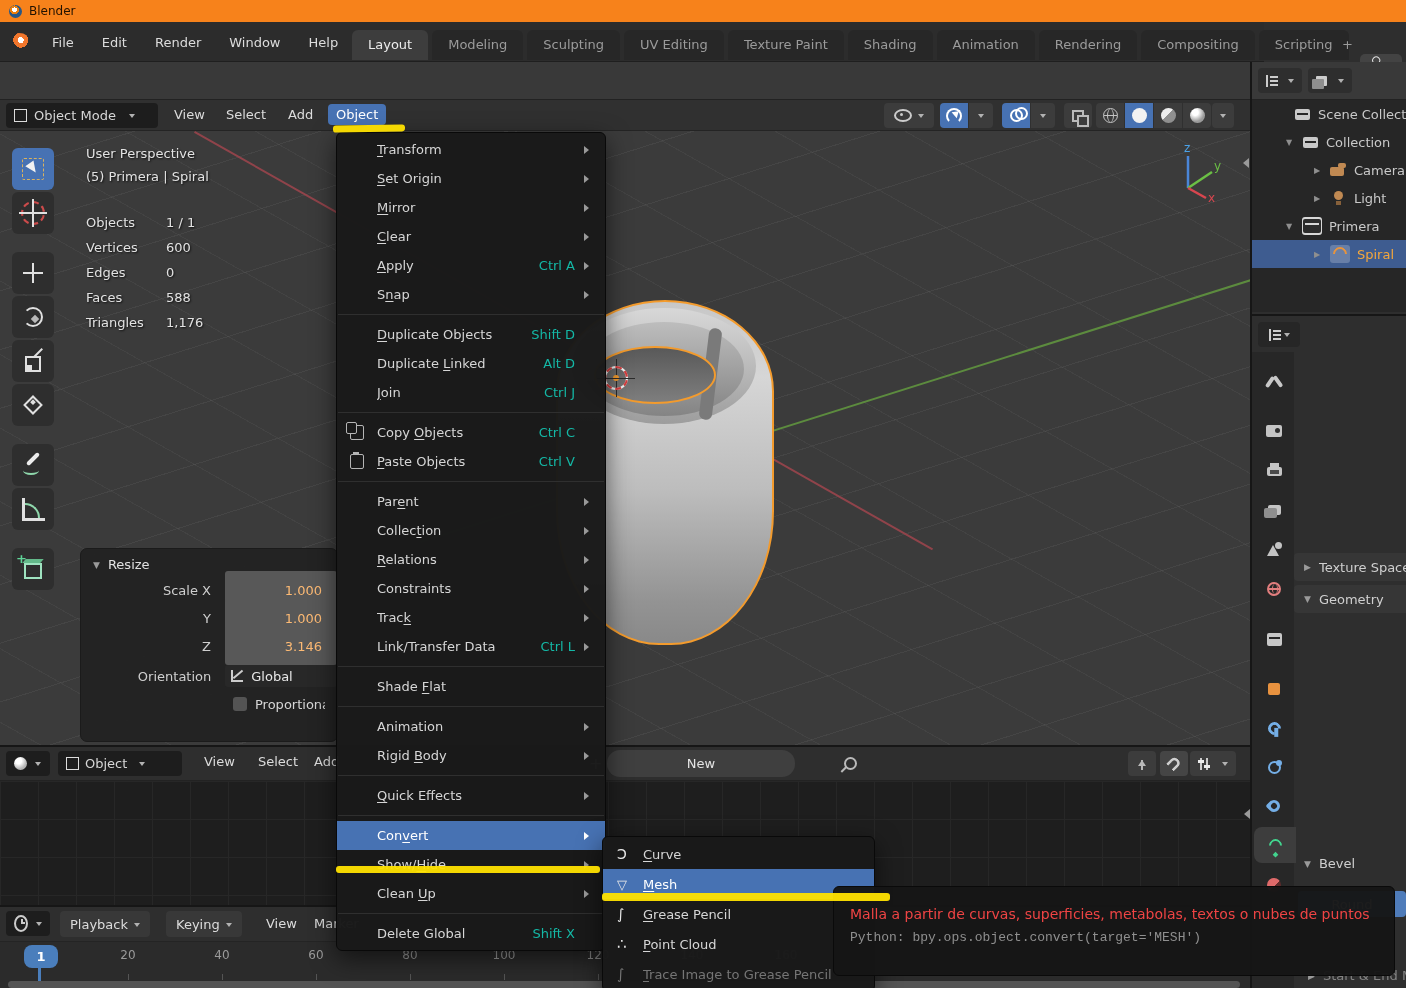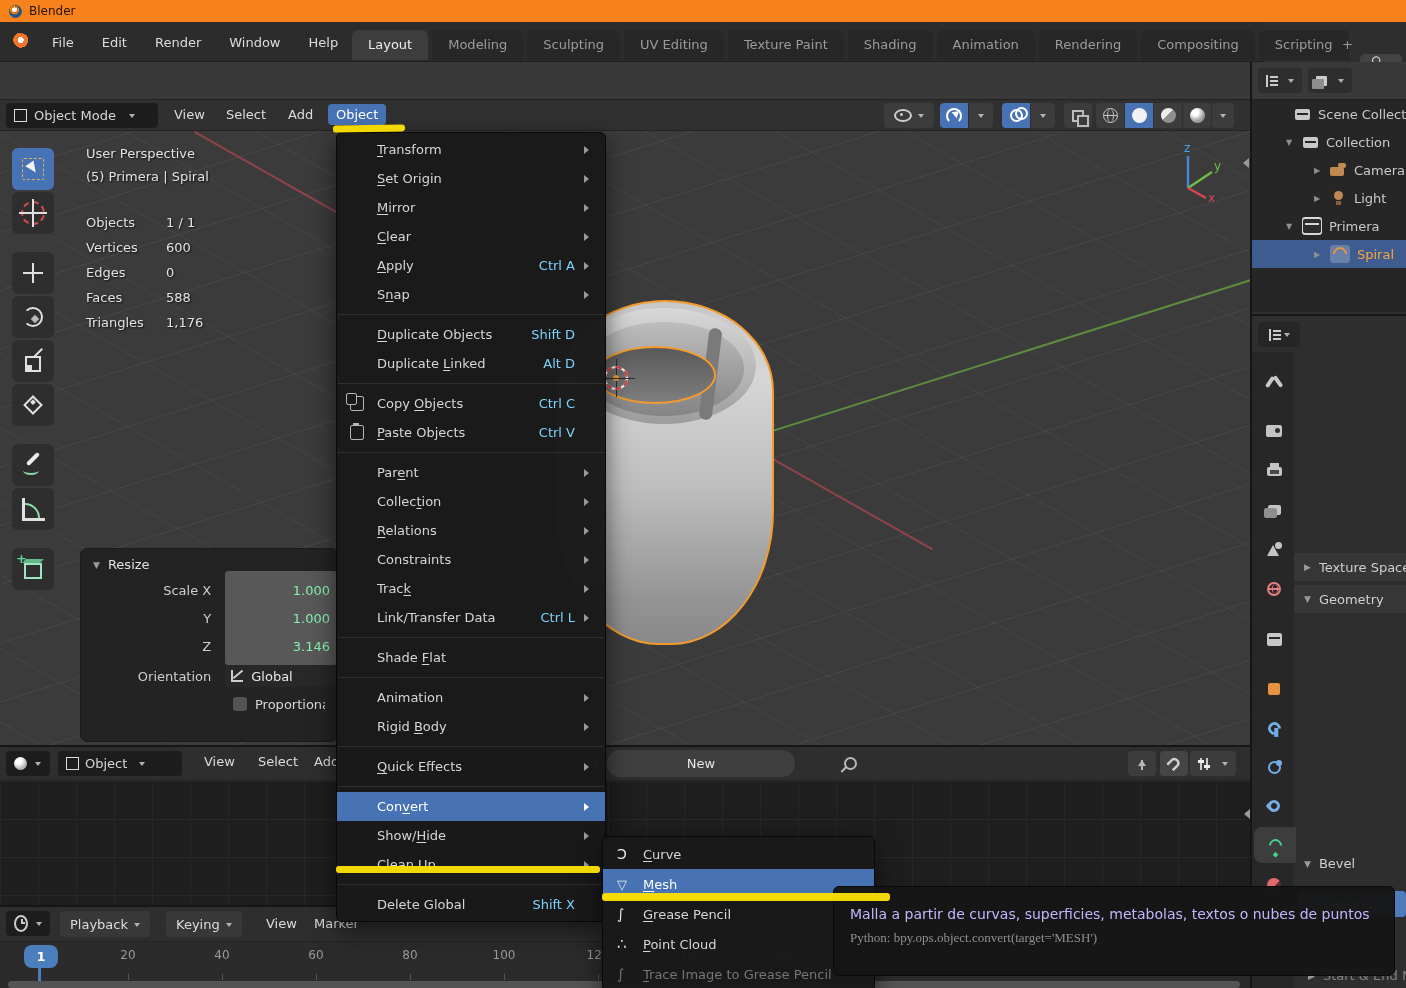--- a/index.html
+++ b/index.html
@@ -129,21 +129,21 @@
   .stat-table{margin-top:26px}
   .stat-row{display:flex;height:25px;align-items:center}
   .s-l{width:80px}
   .axisgz text{font-size:12px;font-family:"DejaVu Sans",sans-serif}
 
   
   .rsz{position:absolute;left:80px;top:448px;width:258px;height:194px;background:rgba(34,34,34,0.96);border:1px solid #1b1b1b;border-radius:7px;box-sizing:border-box}
   .rsz-title{display:flex;align-items:center;gap:8px;padding:8px 0 4px 12px;color:#e0e0e0}
   .rzrow{display:flex;align-items:center;height:28px}
   .rz-l{width:152px;text-align:right;padding-right:14px;color:#cfcfcf;box-sizing:border-box}
-  .rz-f{width:118px;height:38px;background:#585858;border-radius:3px;color:#86efac;display:flex;align-items:center;justify-content:flex-end;padding-right:7px;box-sizing:border-box}
+  .rz-f{width:118px;height:38px;background:#585858;border-radius:3px;color:#fdba74;display:flex;align-items:center;justify-content:flex-end;padding-right:15px;box-sizing:border-box}
   .rz-dd{width:118px;height:22px;background:#282828;border-radius:3px;color:#e6e6e6;display:flex;align-items:center;padding-left:6px;box-sizing:border-box;gap:6px}
   .rz-cb{width:14px;height:14px;background:#545454;border-radius:3px}
   .dcaret{font-size:9px;color:#9a9a9a}
 
   
   .torus-body{position:absolute;left:556px;top:200px;width:218px;height:345px;border:2.5px solid #f39b2d;box-sizing:border-box;
      border-radius:110px 110px 104px 104px / 92px 92px 135px 135px;
      background:linear-gradient(180deg,#c7c7c7 0%,#d6d6d6 22%,#bdbdbd 55%,#939393 88%,#898989 100%)}
   .torus-lip{position:absolute;left:14px;top:6px;width:184px;height:116px;border-radius:50%;background:linear-gradient(180deg,#d8d8d8,#9d9d9d)}
   .torus-step{position:absolute;left:26px;top:20px;width:160px;height:94px;border-radius:50%;background:linear-gradient(180deg,#bdbdbd,#848484)}
@@ -259,21 +259,21 @@
   .roundbtn{position:absolute;left:46px;top:575px;width:108px;height:26px;background:#4f7cba;border-radius:4px;color:#fff;display:flex;align-items:center;justify-content:center}
   .startend{color:#838383}
 
   
   .pmenu{left:336px;top:132px;width:270px;background:rgba(25,25,25,0.985);border:1px solid #090909;border-radius:6px;box-shadow:0 8px 24px rgba(0,0,0,.55);padding:2px 0;z-index:50;box-sizing:border-box}
   .omi{height:29px;display:flex;align-items:center;padding:0 12px 0 40px;position:relative;color:#d6d6d6}
   .omi.sep{height:11px;padding:0}
   .omi.sep::after{content:'';position:absolute;left:1px;right:1px;top:5px;height:1px;background:#2f2f2f}
   .omi.highlighted{background:#4772b3;color:#fff}
   .mi-label{flex:1 1 auto;white-space:nowrap;overflow:hidden}
-  .mi-short{color:#7dd3fc;margin-left:0;white-space:nowrap}
+  .mi-short{color:#14b8a6;margin-left:0;white-space:nowrap}
   .omi.highlighted .mi-short{color:#d9e4f5}
   .mi-arrow{width:0;height:0;border:4px solid transparent;border-left:5px solid #999;margin-left:9px;visibility:hidden;flex:0 0 auto}
   .omi.submenu .mi-arrow{visibility:visible}
   .omi.highlighted .mi-arrow{border-left-color:#fff}
   .mi-fix{position:absolute;left:13px;top:7px;width:12px;height:13px}
   .omi .mi-fix{display:none}
   .omi.has-ic .mi-fix{display:block}
   .ic-copy .mi-fix{border:1.5px solid #b5b5b5;border-radius:2px}
   .ic-copy .mi-fix::after{content:'';position:absolute;left:-5px;top:-4px;width:9px;height:10px;background:#191919;border:1.5px solid #b5b5b5;border-radius:2px}
   .ic-paste .mi-fix{border:1.5px solid #b5b5b5;border-radius:2px}
@@ -285,22 +285,22 @@
   .smi.disabled{color:#757575}
   .smi.disabled .mi-glyph{color:#757575}
   .smi .mi-label{white-space:nowrap;overflow:hidden}
   .g-mesh .mi-glyph{font-size:13px;font-weight:bold}
   .g-pc .mi-glyph{font-size:15px}
 
   
   .tooltip{left:833px;top:886px;width:562px;height:90px;background:rgba(22,22,22,0.97);border:1px solid #0a0a0a;border-radius:6px;padding:10px 16px;box-sizing:border-box;z-index:60;font-size:14px}
   .tt1{color:#d8d8d8}
   .tt1 .ttv{color:#71a8e3}
-  .tt2{color:#c4b5fd;margin-top:9px}
-  .tt3{color:#8f8f8f;margin-top:8px;font-family:Liberation Serif, serif;font-size:13px}
+  .tt2{color:#ef4444;margin-top:9px}
+  .tt3{color:#8f8f8f;margin-top:8px;font-family:Liberation Mono, monospace;font-size:13px}
 
   
   .anno{position:absolute;background:#ffe100;border-radius:3px;z-index:70;opacity:.95}
 </style>
 </head>
 <body>
 
 <div id="app">
 
   <div class="abs titlebar">
@@ -781,20 +781,26 @@
         <span class="mi-label"><u>D</u>uplicate Objects</span>
         <span class="mi-short">Shift D</span>
         <span class="mi-arrow"></span>
       </div>
       <div class="omi">
 
         <span class="mi-label">Duplicate <u>L</u>inked</span>
         <span class="mi-short">Alt D</span>
         <span class="mi-arrow"></span>
       </div>
+      <div class="omi">
+
+        <span class="mi-label"><u>J</u>oin</span>
+        <span class="mi-short">Ctrl J</span>
+        <span class="mi-arrow"></span>
+      </div>
       <div class="omi sep">
         
         
         
         
       </div>
       <div class="omi has-ic ic-copy">
         <span class="mi-fix"></span>
         <span class="mi-label">Copy <u>O</u>bjects</span>
         <span class="mi-short">Ctrl C</span>

